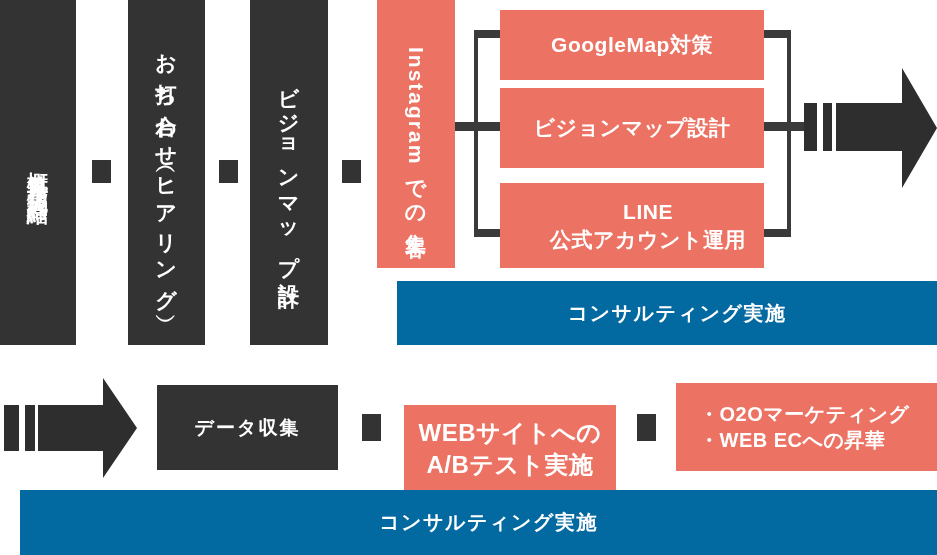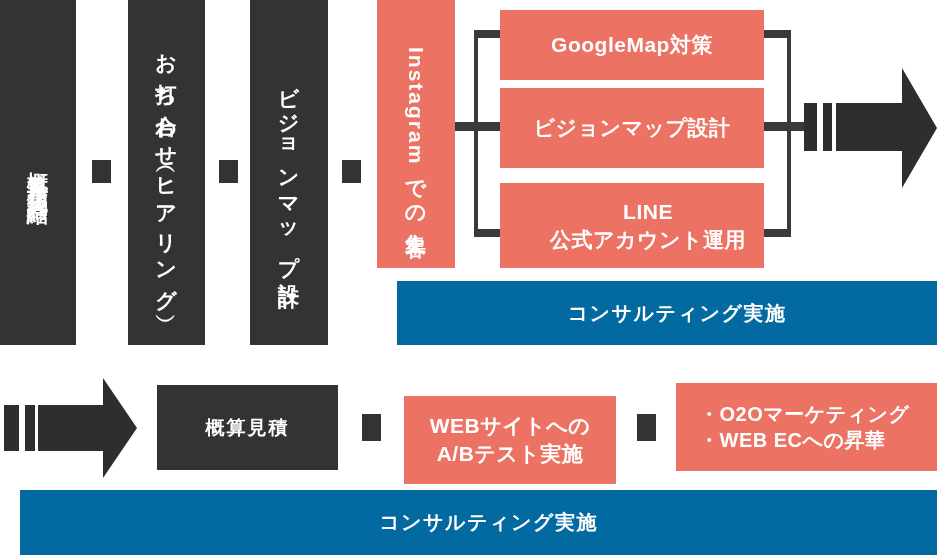--- a/index.html
+++ b/index.html
@@ -138,26 +138,26 @@
 
   <div class="arrow-wrap" style="left:0px; top:378px; width:140px; height:100px;">
     <div class="arrow-bar" style="left:4px; top:27px; width:15px; height:46px;"></div>
     <div class="arrow-bar" style="left:25px; top:27px; width:10px; height:46px;"></div>
     <svg class="arrow-head" style="left:38px; top:0px;" width="99" height="100" viewBox="0 0 99 100">
       <polygon points="0,27 65,27 65,0 99,50 65,100 65,73 0,73" fill="#2e2e2e"></polygon>
     </svg>
   </div>
 
   <div class="box dark" style="left:157px; top:385px; width:181px; height:85px; font-size:19px; letter-spacing:2px;">
-    <span>概算見積</span>
+    <span>データ収集</span>
   </div>
 
   <div class="connector" style="left:362px; top:414px; width:19px; height:27px;"></div>
 
-  <div class="box pink bl-line" style="left:404px; top:396px; width:212px; height:88px; font-size:21px;">
+  <div class="box pink bl-line" style="left:404px; top:405px; width:212px; height:88px; font-size:24px;">
     <span class="bl-line">WEBサイトへの
 A/Bテスト実施</span>
   </div>
 
   <div class="connector" style="left:637px; top:414px; width:19px; height:27px;"></div>
 
   <div class="box pink bl-line" style="left:676px; top:383px; width:261px; height:88px; font-size:20px; text-align:left; justify-content:flex-start; padding-left:23px;">
     <span class="bl-line">・O2Oマーケティング
 ・WEB ECへの昇華</span>
   </div>

